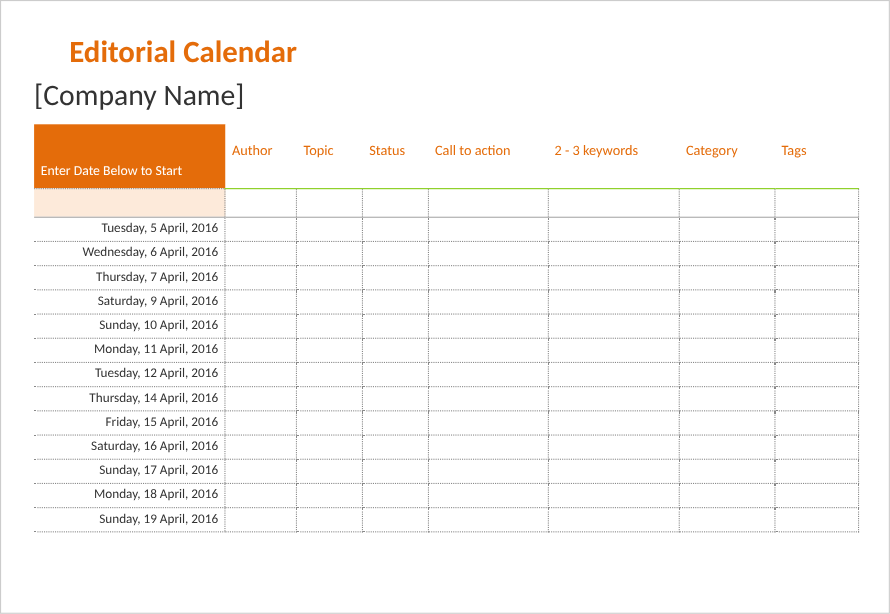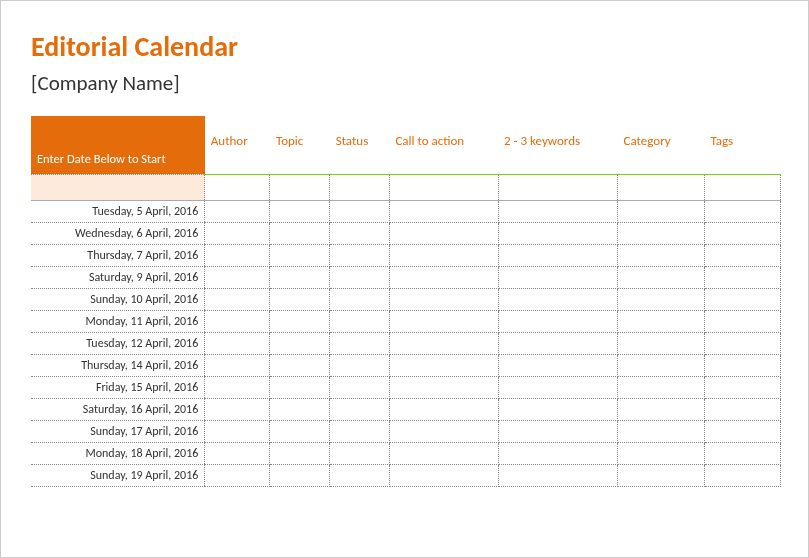--- a/index.html
+++ b/index.html
@@ -15,26 +15,27 @@
   }
   .page {
     padding: 28px 30px 0 30px;
   }
   .title {
     color: #E46C0A;
     font-size: 28px;
     font-weight: bold;
     margin-bottom: 6px;
     font-family: "Calibri", "Segoe UI", Arial, sans-serif;
+    margin-left: 32px;
   }
   .company {
     color: #333;
-    font-size: 21px;
+    font-size: 27px;
     font-weight: 400;
-    margin-bottom: 20px;
+    margin-bottom: 10px;
     font-family: "Calibri", "Segoe UI", Arial, sans-serif;
   }
   table {
     border-collapse: collapse;
     width: 750px;
     table-layout: fixed;
   }
   col.date-col { width: 160px; }
   col.author-col { width: 60px; }
   col.topic-col { width: 55px; }

